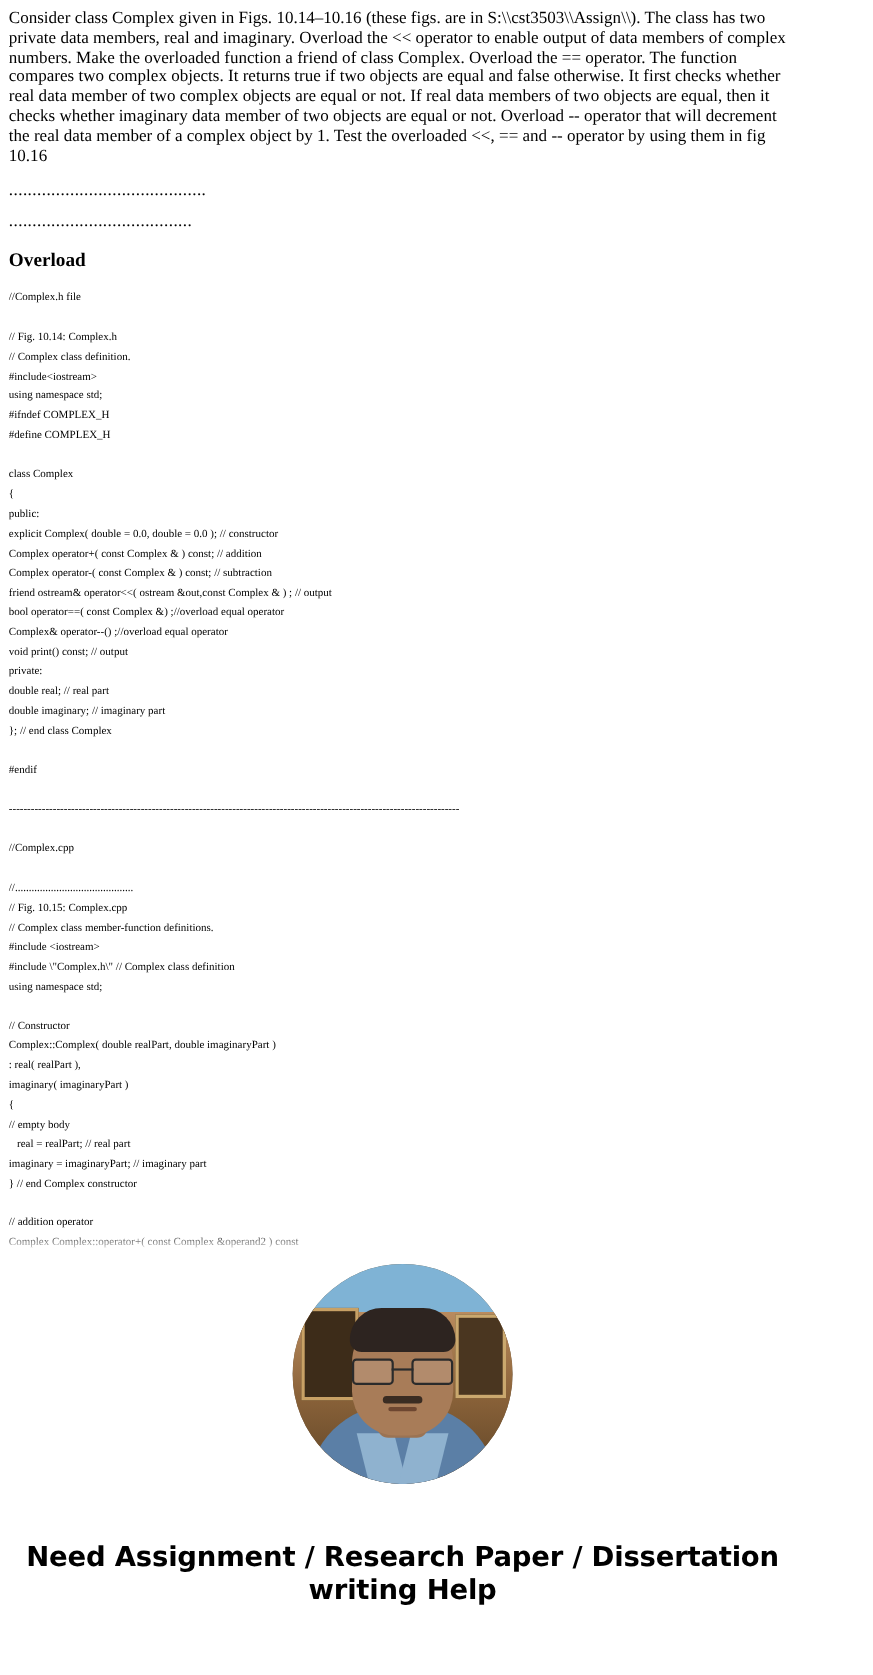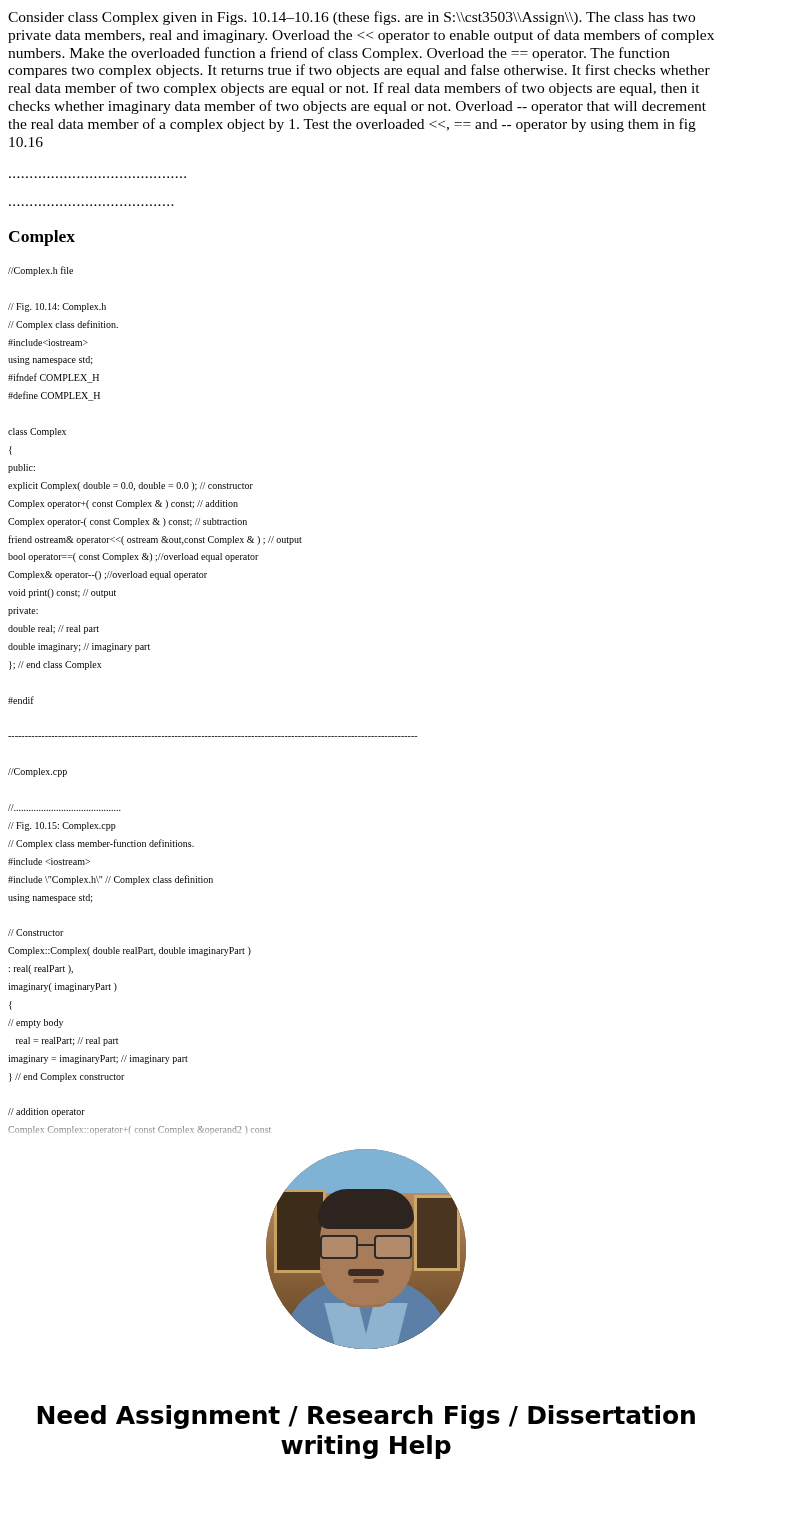--- a/index.html
+++ b/index.html
@@ -232,21 +232,21 @@
 <div class="page">
 
   <div class="doc-body">
 
     <p class="question">Consider class Complex given in Figs. 10.14–10.16 (these figs. are in S:\\cst3503\\Assign\\). The class has two private data members, real and imaginary. Overload the &lt;&lt; operator to enable output of data members of complex numbers. Make the overloaded function a friend of class Complex. Overload the == operator. The function compares two complex objects. It returns true if two objects are equal and false otherwise. It first checks whether real data member of two complex objects are equal or not. If real data members of two objects are equal, then it checks whether imaginary data member of two objects are equal or not. Overload -- operator that will decrement the real data member of a complex object by 1. Test the overloaded &lt;&lt;, == and -- operator by using them in fig 10.16</p>
 
     <p class="dots">..........................................</p>
 
     <p class="dots second">.......................................</p>
 
-    <h2 class="solution-heading">Complex</h2>
+    <h2 class="solution-heading">Overload</h2>
 
     <div class="fade-wrap">
       <div class="code-block" id="code-block"><div class="code-line">//Complex.h file</div><div class="code-line blank">&nbsp;</div><div class="code-line">// Fig. 10.14: Complex.h</div><div class="code-line">// Complex class definition.</div><div class="code-line">#include&lt;iostream&gt;</div><div class="code-line">using namespace std;</div><div class="code-line">#ifndef COMPLEX_H</div><div class="code-line">#define COMPLEX_H</div><div class="code-line blank">&nbsp;</div><div class="code-line">class Complex</div><div class="code-line">{</div><div class="code-line">public:</div><div class="code-line">explicit Complex( double = 0.0, double = 0.0 ); // constructor</div><div class="code-line">Complex operator+( const Complex &amp; ) const; // addition</div><div class="code-line">Complex operator-( const Complex &amp; ) const; // subtraction</div><div class="code-line">friend ostream&amp; operator&lt;&lt;( ostream &amp;out,const Complex &amp; ) ; // output</div><div class="code-line">bool operator==( const Complex &amp;) ;//overload equal operator</div><div class="code-line">Complex&amp; operator--() ;//overload equal operator</div><div class="code-line">void print() const; // output</div><div class="code-line">private:</div><div class="code-line">double real; // real part</div><div class="code-line">double imaginary; // imaginary part</div><div class="code-line">}; // end class Complex</div><div class="code-line blank">&nbsp;</div><div class="code-line">#endif</div><div class="code-line blank">&nbsp;</div><div class="code-line">---------------------------------------------------------------------------------------------------------------------------</div><div class="code-line blank">&nbsp;</div><div class="code-line">//Complex.cpp</div><div class="code-line blank">&nbsp;</div><div class="code-line">//...........................................</div><div class="code-line">// Fig. 10.15: Complex.cpp</div><div class="code-line">// Complex class member-function definitions.</div><div class="code-line">#include &lt;iostream&gt;</div><div class="code-line">#include \"Complex.h\" // Complex class definition</div><div class="code-line">using namespace std;</div><div class="code-line blank">&nbsp;</div><div class="code-line">// Constructor</div><div class="code-line">Complex::Complex( double realPart, double imaginaryPart )</div><div class="code-line">: real( realPart ),</div><div class="code-line">imaginary( imaginaryPart )</div><div class="code-line">{</div><div class="code-line">// empty body</div><div class="code-line">   real = realPart; // real part</div><div class="code-line">imaginary = imaginaryPart; // imaginary part</div><div class="code-line">} // end Complex constructor</div><div class="code-line blank">&nbsp;</div><div class="code-line">// addition operator</div><div class="code-line">Complex Complex::operator+( const Complex &amp;operand2 ) const</div></div>
       <div class="fade-overlay"></div>
     </div>
 
   </div>
 
   <div class="avatar-section">
     <div class="avatar">
@@ -263,17 +263,17 @@
         <div class="lens l"></div>
         <div class="bridge"></div>
         <div class="lens r"></div>
       </div>
       <div class="mustache"></div>
       <div class="mouth"></div>
     </div>
   </div>
 
   <div class="promo">
-    <div>Need Assignment / Research Figs / Dissertation</div>
+    <div>Need Assignment / Research Paper / Dissertation</div>
     <div class="promo-line2">writing Help</div>
   </div>
 
 </div>
 
 </body></html>

